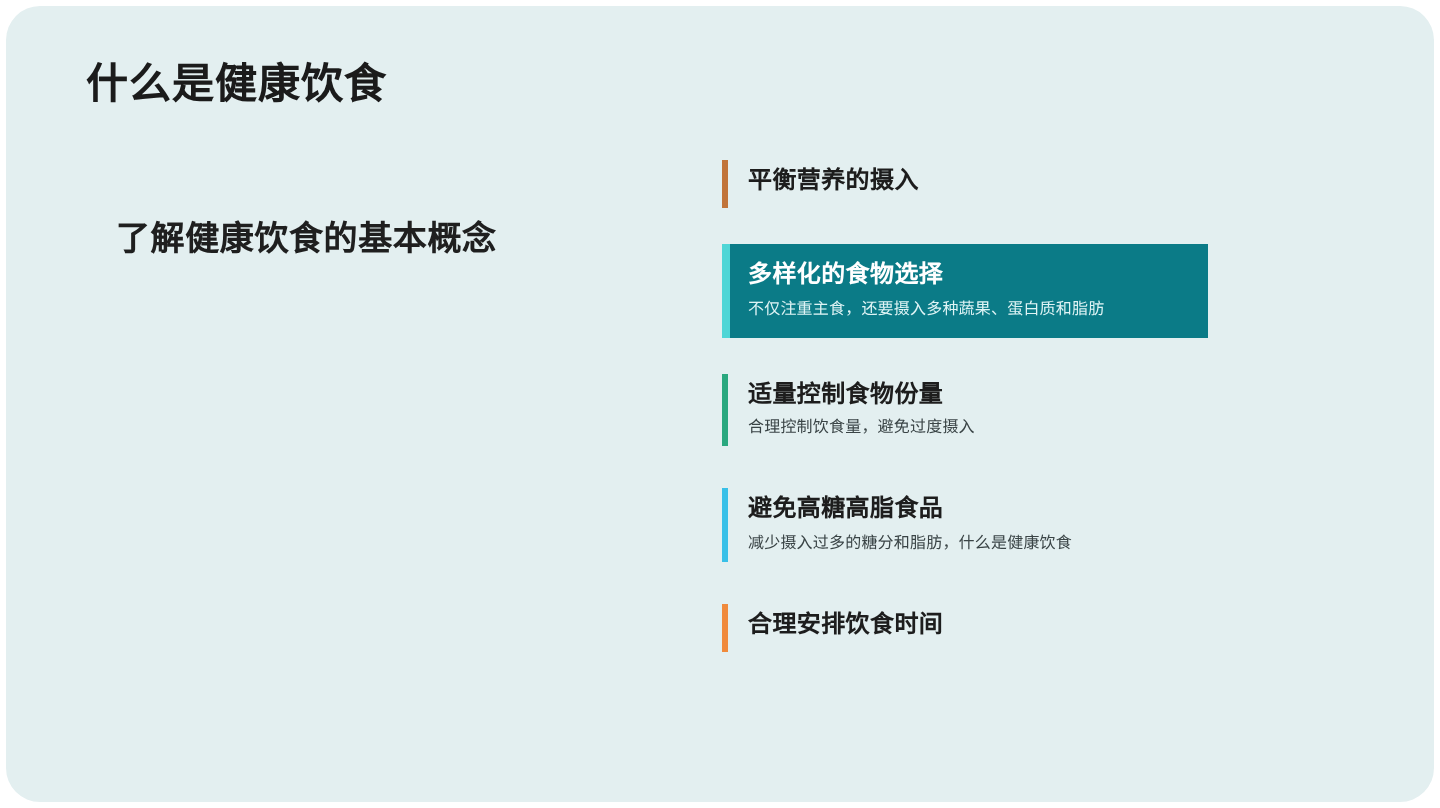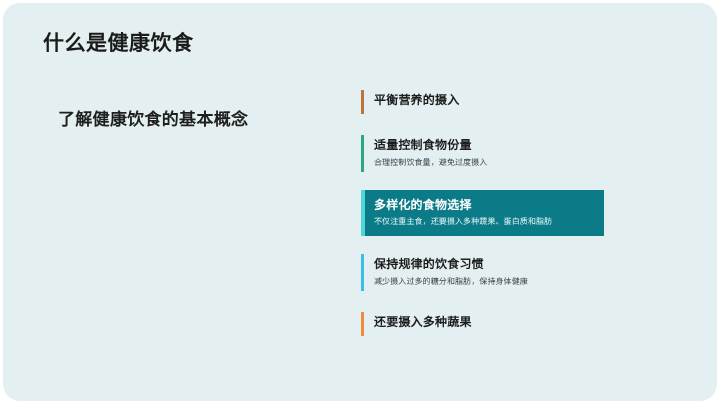--- a/index.html
+++ b/index.html
@@ -52,21 +52,21 @@
     letter-spacing: 0.3px;
     line-height: 1.3;
     margin: 0;
     white-space: nowrap;
   }
 
   
   .points-col {
     position: absolute;
     left: 358px;
-    top: 84px;
+    top: 74px;
     width: 250px;
   }
 
   .point-item {
     position: relative;
     padding: 5px 0 6px 13px;
     margin-bottom: 15px;
   }
 
   .point-item:last-child {
@@ -138,37 +138,37 @@
 
   <h2 class="slide-subtitle">了解健康饮食的基本概念</h2>
 
   <div class="points-col">
 
     <div class="point-item">
       <span class="point-bar" style="background: rgb(193, 116, 58);"></span>
       <p class="point-title">平衡营养的摄入</p>
     </div>
 
-    <div class="point-item">
-      <span class="point-bar" style="background: rgb(42, 168, 127);"></span>
-      <p class="point-title">适量控制食物份量</p>
-      <p class="point-desc">合理控制饮食量，避免过度摄入</p>
-    </div>
-
     <div class="point-item is-active" style="background: rgb(11, 123, 135);">
       <span class="point-bar" style="background: rgb(79, 214, 214);"></span>
       <p class="point-title">多样化的食物选择</p>
       <p class="point-desc">不仅注重主食，还要摄入多种蔬果、蛋白质和脂肪</p>
     </div>
 
     <div class="point-item">
+      <span class="point-bar" style="background: rgb(42, 168, 127);"></span>
+      <p class="point-title">适量控制食物份量</p>
+      <p class="point-desc">合理控制饮食量，避免过度摄入</p>
+    </div>
+
+    <div class="point-item">
       <span class="point-bar" style="background: rgb(57, 192, 232);"></span>
-      <p class="point-title">保持规律的饮食习惯</p>
-      <p class="point-desc">减少摄入过多的糖分和脂肪，保持身体健康</p>
+      <p class="point-title">避免高糖高脂食品</p>
+      <p class="point-desc">减少摄入过多的糖分和脂肪，什么是健康饮食</p>
     </div>
 
     <div class="point-item">
       <span class="point-bar" style="background: rgb(240, 138, 60);"></span>
-      <p class="point-title">还要摄入多种蔬果</p>
+      <p class="point-title">合理安排饮食时间</p>
     </div>
 
   </div>
 </div>
 
 </body></html>

